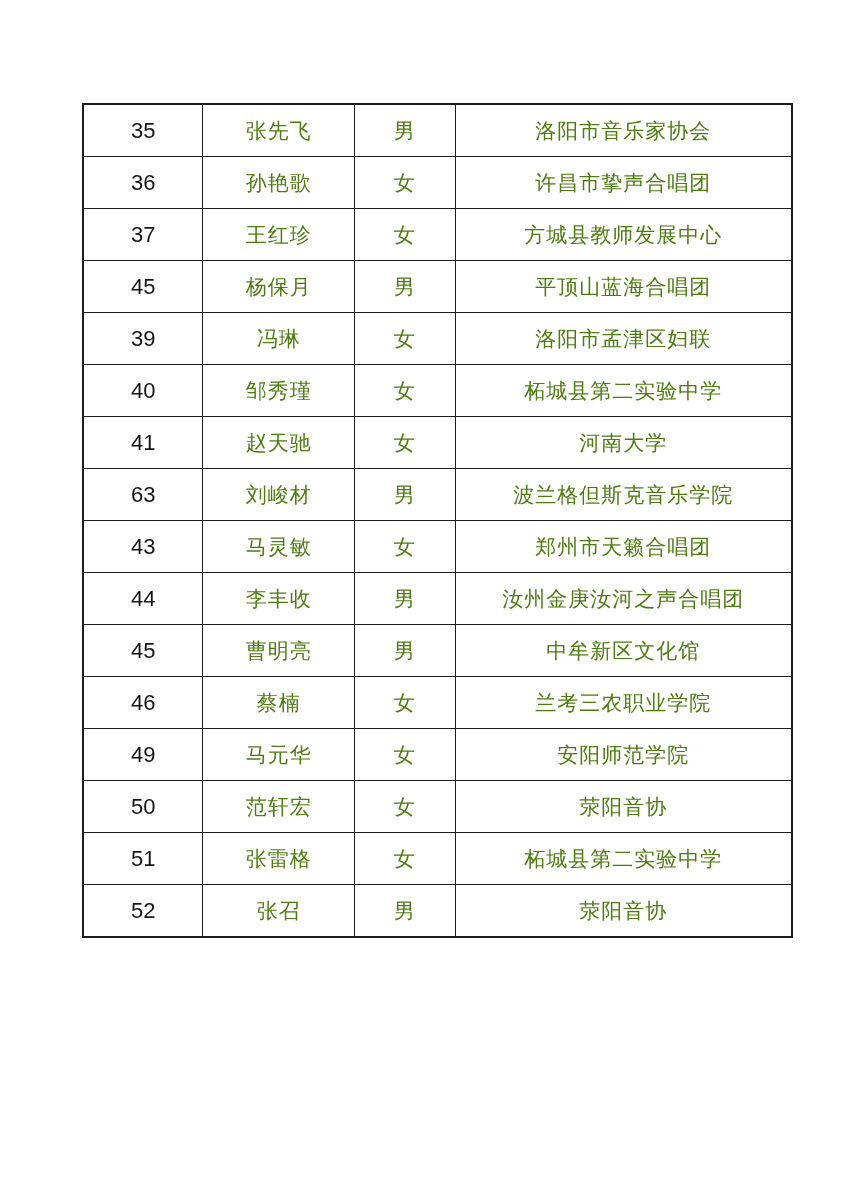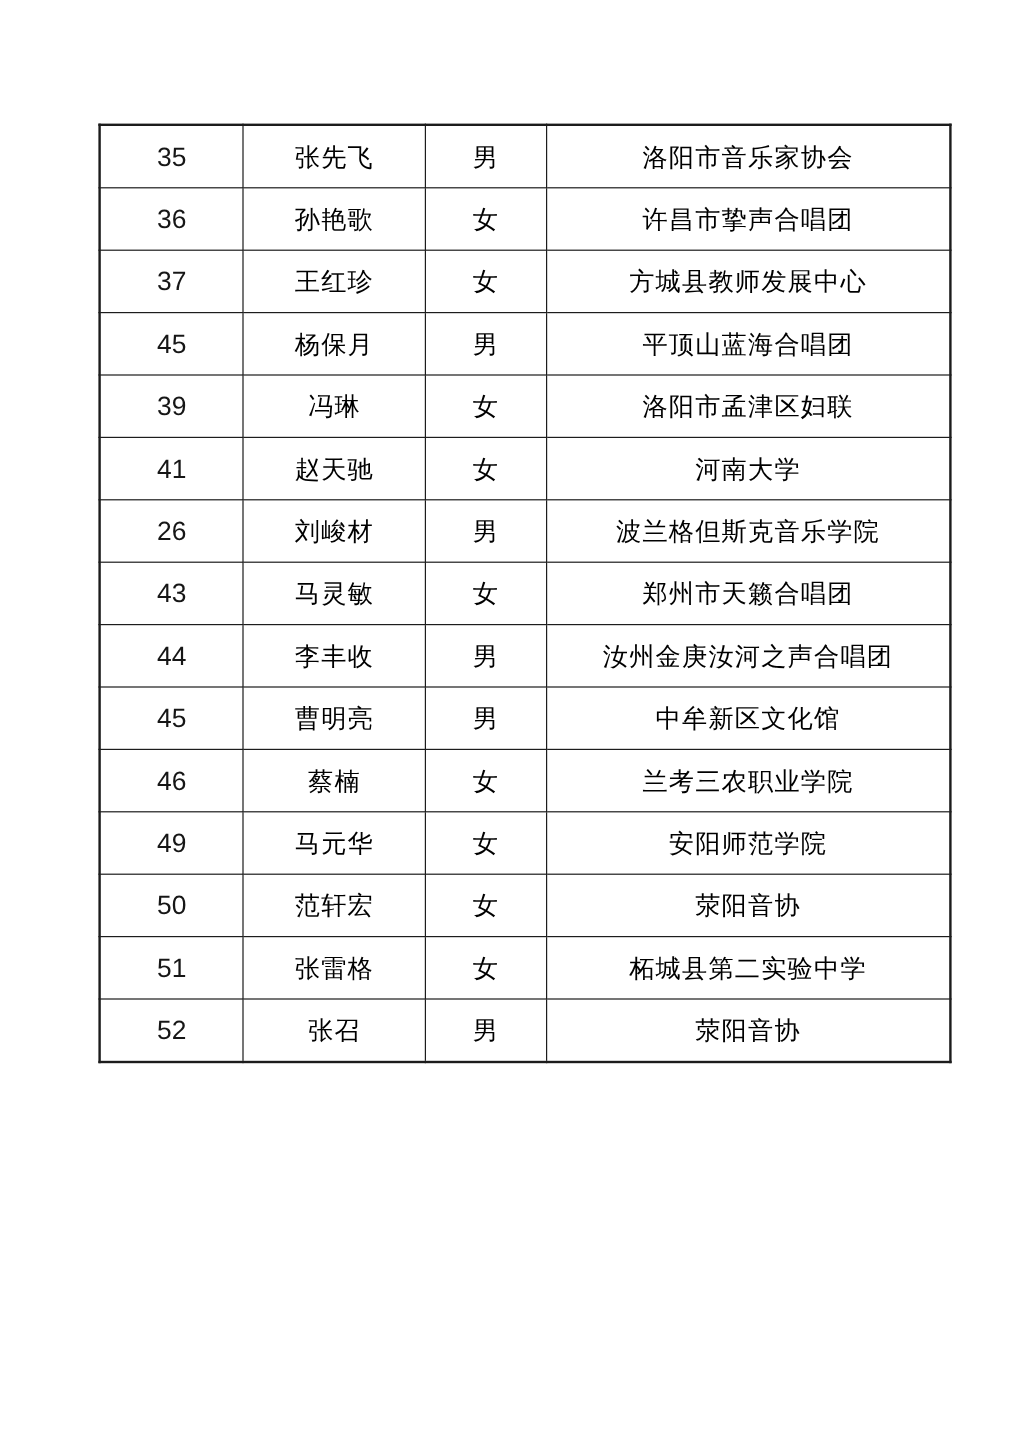--- a/index.html
+++ b/index.html
@@ -40,21 +40,21 @@
     white-space: nowrap;
   }
   td.cell-no {
     font-family: "Liberation Sans", sans-serif;
     font-size: 22px;
     color: #161616;
   }
   td.cell-name, td.cell-gender, td.cell-org {
     font-family: Liberation Serif, serif;
     font-size: 21px;
-    color: #000000;
+    color: #4d7c0f;
     letter-spacing: 1px;
   }
   col.c-no     { width: 16.9%; }
   col.c-name   { width: 21.4%; }
   col.c-gender { width: 14.2%; }
   col.c-org    { width: 47.5%; }
 </style>
 </head>
 <body>
 
@@ -95,30 +95,36 @@
     <td class="cell-org">平顶山蓝海合唱团</td>
   </tr>
 
   <tr>
     <td class="cell-no">39</td>
     <td class="cell-name">冯琳</td>
     <td class="cell-gender">女</td>
     <td class="cell-org">洛阳市孟津区妇联</td>
   </tr>
 
+  <tr>
+    <td class="cell-no">40</td>
+    <td class="cell-name">邹秀瑾</td>
+    <td class="cell-gender">女</td>
+    <td class="cell-org">柘城县第二实验中学</td>
+  </tr>
 
   <tr>
     <td class="cell-no">41</td>
     <td class="cell-name">赵天驰</td>
     <td class="cell-gender">女</td>
     <td class="cell-org">河南大学</td>
   </tr>
 
   <tr>
-    <td class="cell-no">26</td>
+    <td class="cell-no">63</td>
     <td class="cell-name">刘峻材</td>
     <td class="cell-gender">男</td>
     <td class="cell-org">波兰格但斯克音乐学院</td>
   </tr>
 
   <tr>
     <td class="cell-no">43</td>
     <td class="cell-name">马灵敏</td>
     <td class="cell-gender">女</td>
     <td class="cell-org">郑州市天籁合唱团</td>

